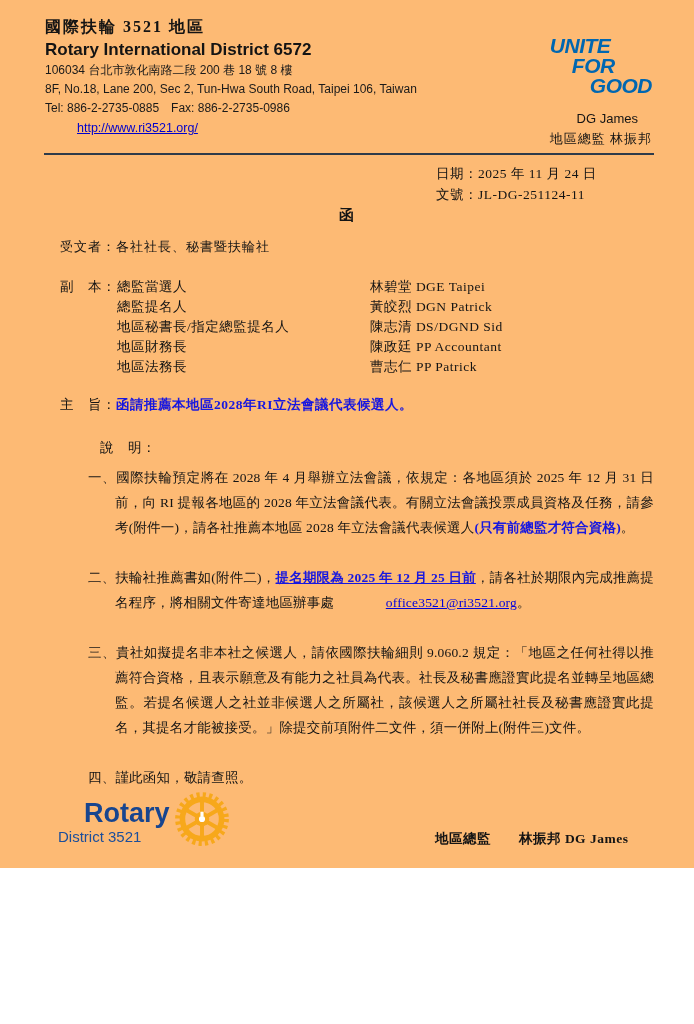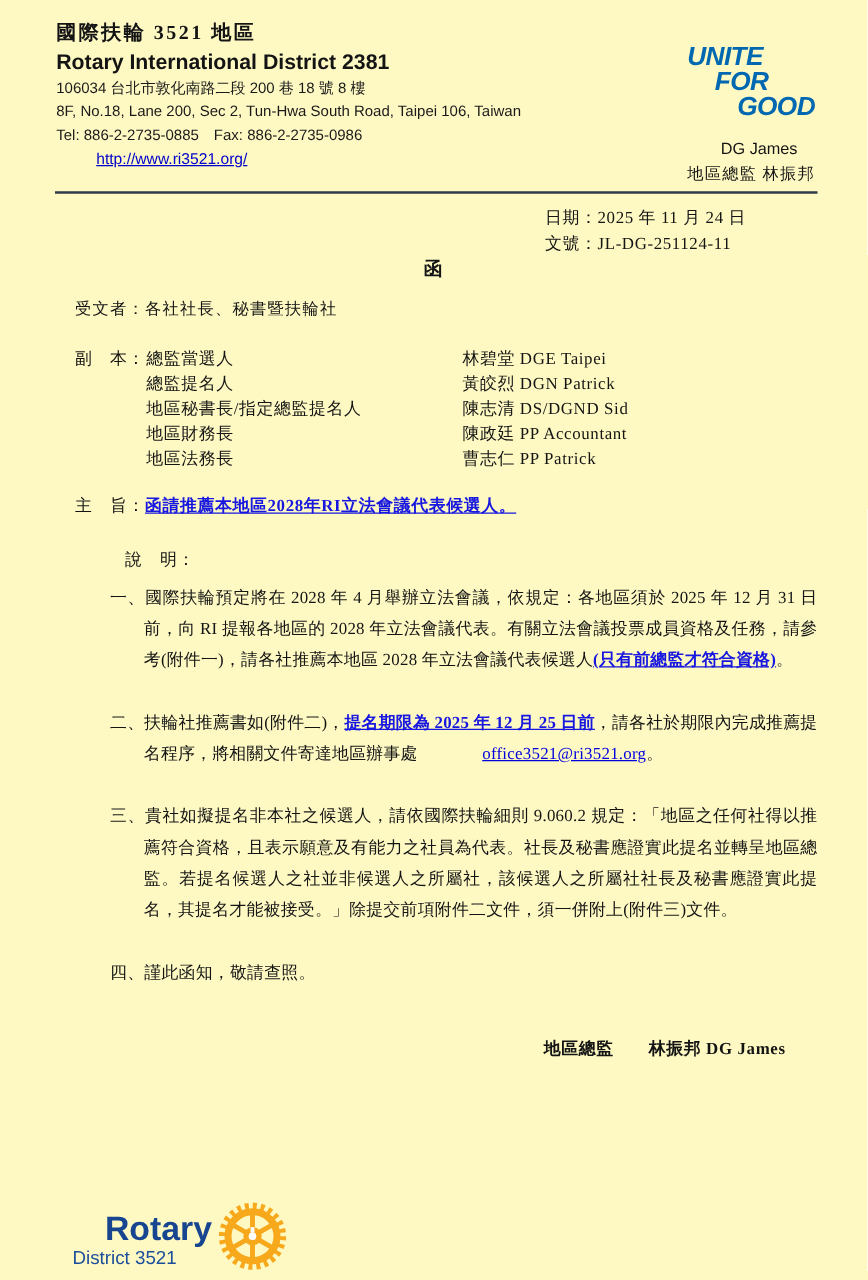--- a/index.html
+++ b/index.html
@@ -1,19 +1,19 @@
 <!DOCTYPE html>
 <html><head>
 <meta charset="utf-8">
 <style>
   html,body{margin:0;padding:0;background:#fff;}
   .page{
     position:relative;
-    width:694px;height:1024px;
-    background:#fef9c3;
+    width:694px;height:868px;
+    background:#fdba74;
     font-family:"Liberation Serif","DejaVu Serif",serif;
     color:#141414;
     overflow:hidden;
     box-sizing:border-box;
   }
   
   .header{display:flex;justify-content:space-between;margin:16px 42px 0 45px;}
   .org-zh{font-size:16px;font-weight:bold;letter-spacing:2px;line-height:22px;}
   .org-en{font-family:"Liberation Sans","DejaVu Sans",sans-serif;font-size:17px;font-weight:bold;line-height:23px;}
   .addr{font-family:"Liberation Sans","DejaVu Sans",sans-serif;font-size:12px;line-height:19px;color:#1a1a1a;}
@@ -29,45 +29,45 @@
   .divider{margin:5px 40px 0 44px;border-top:2px solid #2e3b4a;}
   
   .meta{margin:8px 0 0 436px;font-size:13.5px;line-height:21px;letter-spacing:0.5px;}
   .doc-type{ text-align:center;font-weight:bold;font-size:15px;margin-top:1px;letter-spacing:1px;}
   
   .recipient{margin:13px 44px 0 60px;font-size:13px;letter-spacing:1px;}
   .cc{display:grid;grid-template-columns:57px 253px auto;margin:21px 44px 0 60px;
       font-size:13.5px;line-height:20px;letter-spacing:0.5px;}
   .cc-label{grid-row:1 / span 5;}
   .subject{margin:19px 44px 0 60px;font-size:13.5px;letter-spacing:0.5px;}
-  .blue-bold{color:#1717e0;font-weight:bold;text-decoration:underline;}
+  .blue-bold{color:#1717e0;font-weight:bold;}
   .blue-bold-u{color:#1717e0;font-weight:bold;text-decoration:underline;}
   .email-link{color:#0000dd;text-decoration:underline;margin-left:48px;}
   .explain-label{margin:25px 44px 0 60px;font-size:13.5px;letter-spacing:0.5px;padding-left:40px;}
   .items{margin:0 40px 0 88px;}
   .item{font-size:13.5px;line-height:25px;text-align:justify;
         padding-left:27px;text-indent:-27px;margin:8px 0 0 0;letter-spacing:0.2px;}
   .item + .item{margin-top:25px;}
   .signature{margin:40px 0 0 435px;font-size:13.5px;letter-spacing:0.5px;font-weight:bold;}
   
-  .footer-logo{position:absolute;left:58px;bottom:7px;display:flex;align-items:center;}
+  .footer-logo{position:absolute;left:58px;bottom:21px;display:flex;align-items:center;}
   .fl-text{text-align:left;margin-right:4px;}
   .fl-word{font-family:"Liberation Sans","DejaVu Sans",sans-serif;font-weight:bold;font-size:27px;line-height:27px;color:#17458f;margin-left:26px;}
   .fl-dist{font-family:"Liberation Sans","DejaVu Sans",sans-serif;font-size:15px;line-height:19px;color:#1b4e9b;}
   .wheel{margin-top:-8px;}
 </style>
 </head>
 <body>
 
 <div class="page">
 
   <div class="header">
     <div class="header-left">
       <div class="org-zh">國際扶輪 3521 地區</div>
-      <div class="org-en">Rotary International District 2381</div>
+      <div class="org-en">Rotary International District 6572</div>
       <div class="addr">106034 台北市敦化南路二段 200 巷 18 號 8 樓</div>
       <div class="addr">8F, No.18, Lane 200, Sec 2, Tun-Hwa South Road, Taipei 106, Taiwan</div>
       <div class="addr">Tel: 886-2-2735-0885　Fax: 886-2-2735-0986</div>
       <a href="#" class="site">http://www.ri3521.org/</a>
     </div>
     <div class="header-right">
       <div class="ufg">
         <span class="l1">UNITE</span>
         <span class="l2">FOR</span>
         <span class="l3">GOOD</span>

